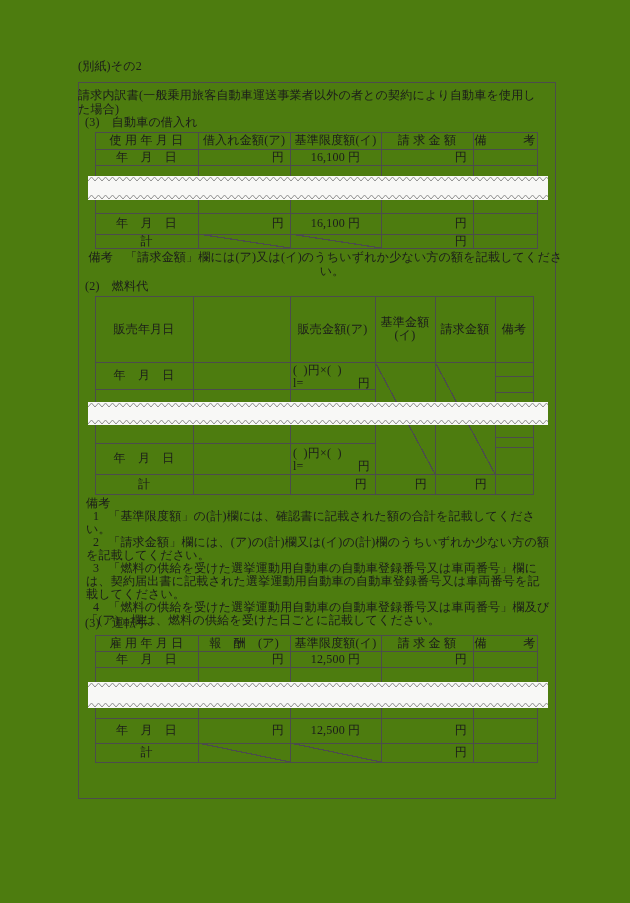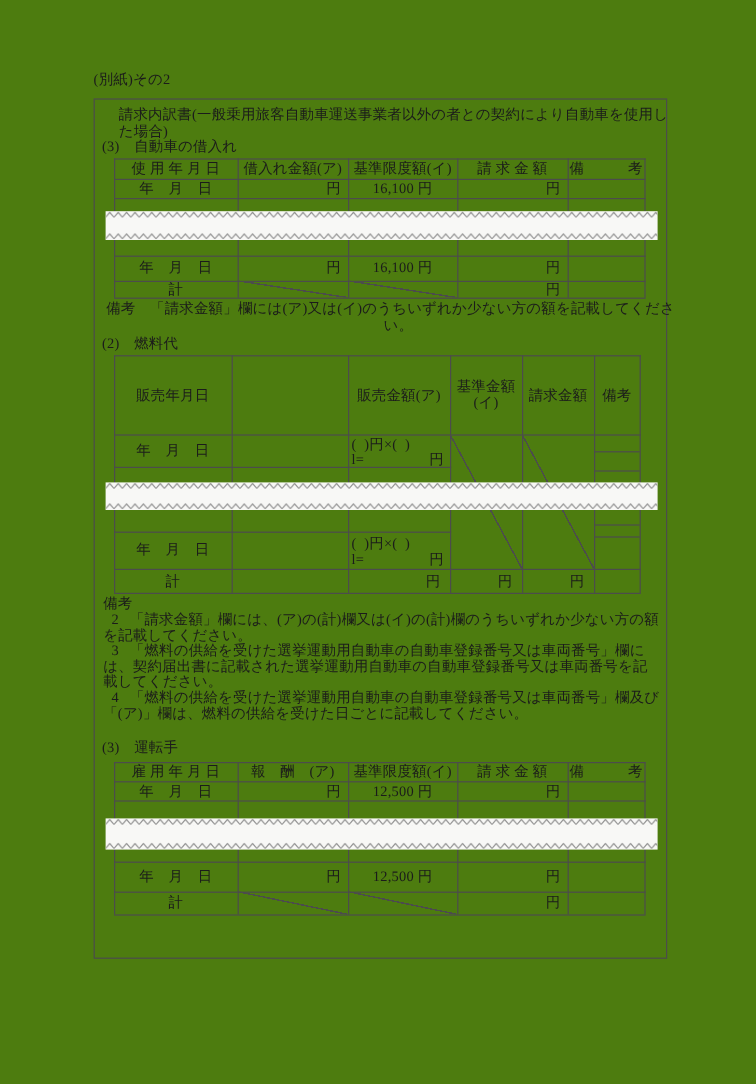--- a/index.html
+++ b/index.html
@@ -36,21 +36,21 @@
     </pattern>
   </defs>
 </svg>
 
 <div class="page">
 
   <div class="txt" style="left:78px;top:60px">(別紙)その2</div>
 
   <div class="box" style="left:78px;top:82px;width:476px;height:715px"></div>
 
-  <div class="txt" style="left:99px;top:89px;width:468px">請求内訳書(一般乗用旅客自動車運送事業者以外の者との契約により自動車を使用した場合)</div>
+  <div class="txt" style="left:78px;top:89px;width:468px">請求内訳書(一般乗用旅客自動車運送事業者以外の者との契約により自動車を使用した場合)</div>
   <div class="txt" style="left:85px;top:116px">(3)　自動車の借入れ</div>
 
   <div class="vl" style="left:95px;top:132px;height:116px"></div>
   <div class="vl" style="left:198px;top:132px;height:116px"></div>
   <div class="vl" style="left:290px;top:132px;height:116px"></div>
   <div class="vl" style="left:381px;top:132px;height:116px"></div>
   <div class="vl" style="left:473px;top:132px;height:116px"></div>
   <div class="vl" style="left:537px;top:132px;height:116px"></div>
   <div class="hl" style="left:95px;top:132px;width:443px"></div>
   <div class="hl" style="left:95px;top:149px;width:443px"></div>
@@ -146,20 +146,21 @@
     <svg class="zz-top" width="460" height="6" style="position:absolute">
         <rect width="460" height="6" fill="url(#zz)"></rect>
       </svg>
     <svg class="zz-bot" width="460" height="6" style="position:absolute">
         <rect width="460" height="6" fill="url(#zz)"></rect>
       </svg>
   </div>
 
   <div class="txt" style="left:86px;top:497px;width:464px;line-height:13px">
     <div>備考</div>
+    <div class="note-item"><span class="note-num">1</span><span>「基準限度額」の(計)欄には、確認書に記載された額の合計を記載してください。</span></div>
     <div class="note-item"><span class="note-num">2</span><span>「請求金額」欄には、(ア)の(計)欄又は(イ)の(計)欄のうちいずれか少ない方の額を記載してください。</span></div>
     <div class="note-item"><span class="note-num">3</span><span>「燃料の供給を受けた選挙運動用自動車の自動車登録番号又は車両番号」欄には、契約届出書に記載された選挙運動用自動車の自動車登録番号又は車両番号を記載してください。</span></div>
     <div class="note-item"><span class="note-num">4</span><span>「燃料の供給を受けた選挙運動用自動車の自動車登録番号又は車両番号」欄及び「(ア)」欄は、燃料の供給を受けた日ごとに記載してください。</span></div>
   </div>
 
   <div class="txt" style="left:85px;top:617px">(3)　運転手</div>
 
   <div class="vl" style="left:95px;top:635px;height:127px"></div>
   <div class="vl" style="left:198px;top:635px;height:127px"></div>
   <div class="vl" style="left:290px;top:635px;height:127px"></div>

